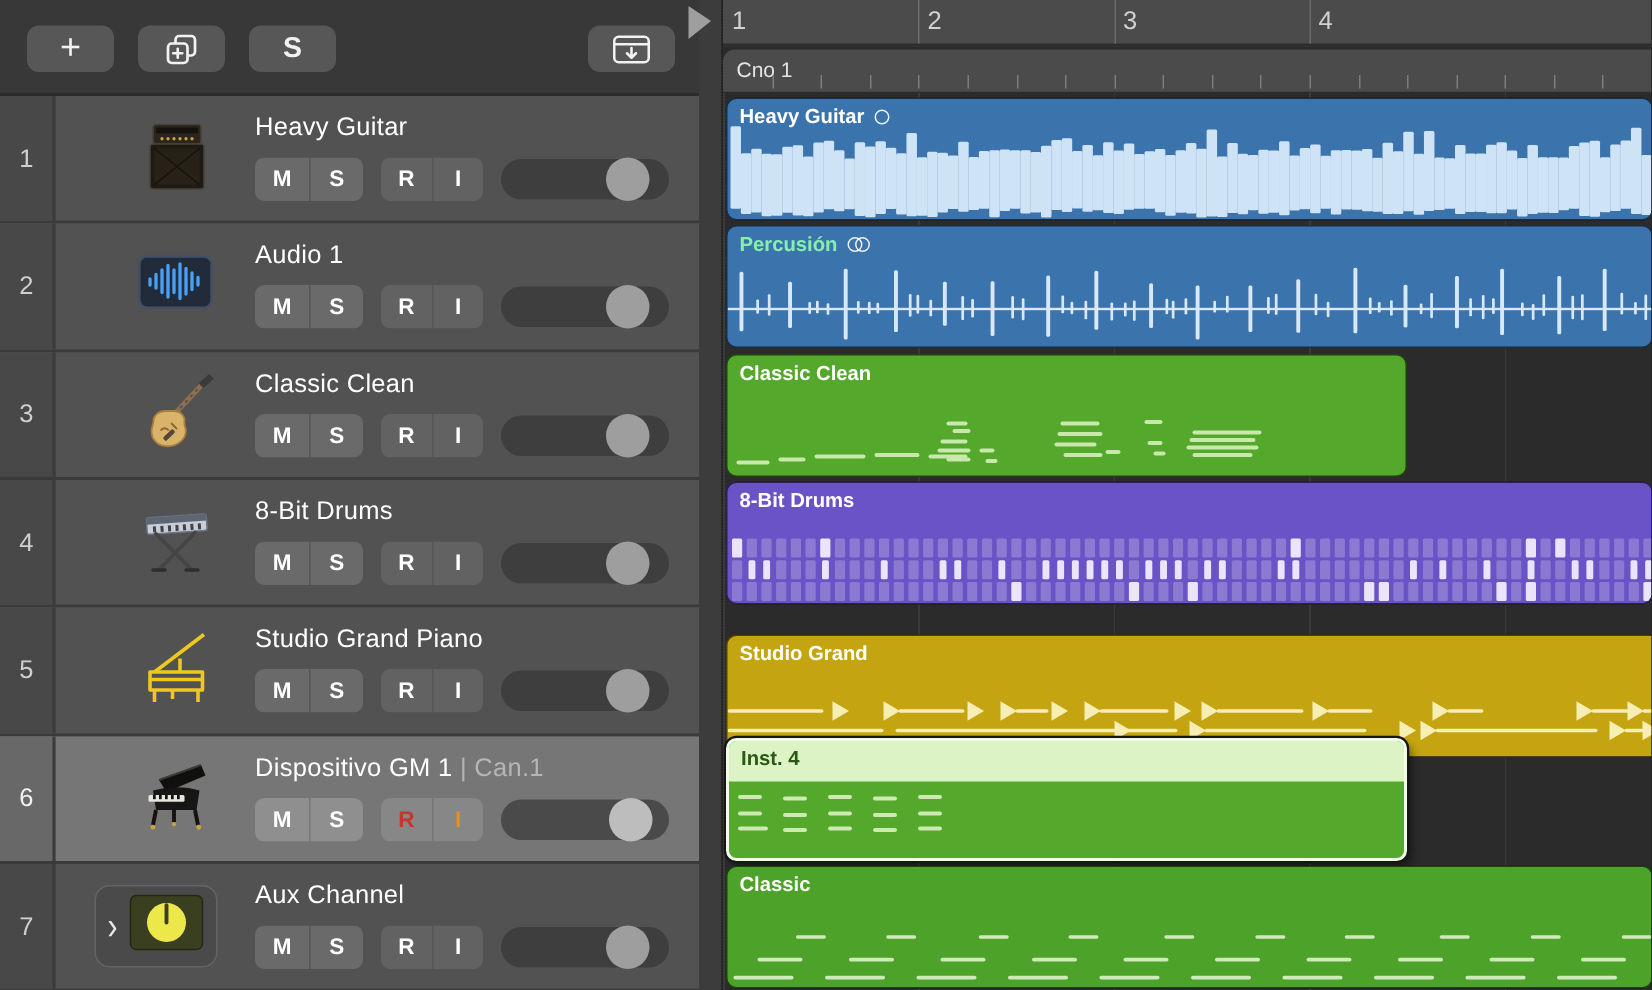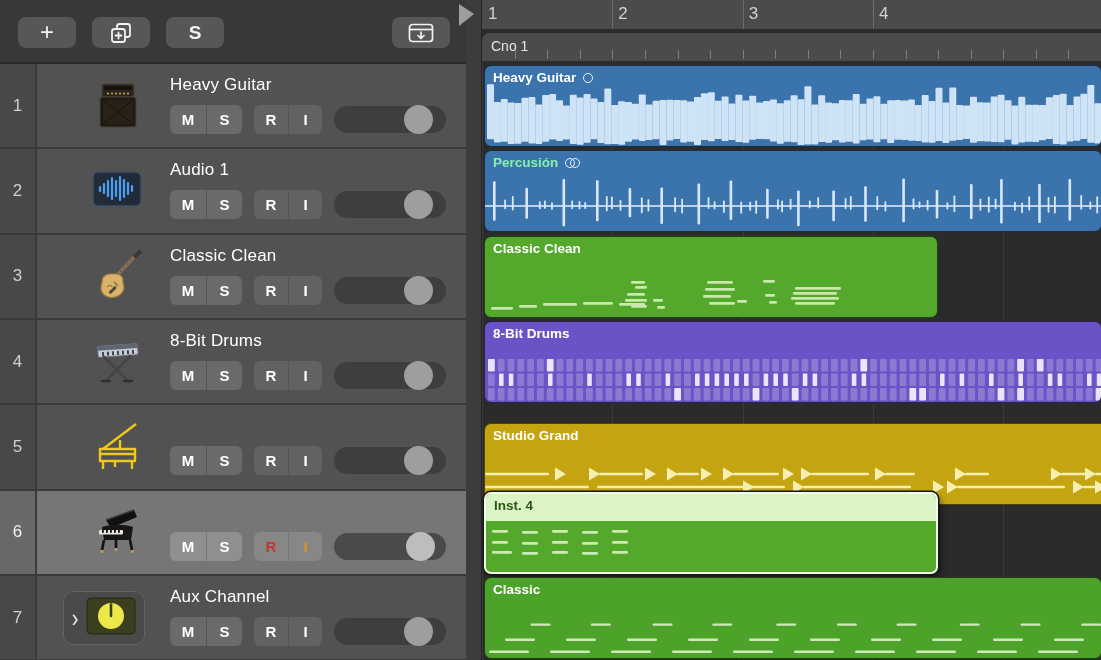--- a/index.html
+++ b/index.html
@@ -240,20 +240,21 @@
             <span><svg width="54" height="54" viewBox="0 0 54 54">
    <g fill="none" stroke="#eec81f" stroke-width="2.4" stroke-linejoin="round">
      <path d="M10 31h35v12H10z"></path>
      <path d="M13 31L46 6"></path>
      <path d="M30 22v9"></path>
      <path d="M13 43v8M25 43v6M42 43v8"></path>
      <path d="M10 36h35"></path>
    </g>
  </svg></span>
           </div>
+    <div class="tname">Studio Grand Piano</div>
     <div class="tctrls">
       <div class="btn-group ms">
         <button class="tsr">M</button>
         <button class="tsr">S</button>
       </div>
       <div class="btn-group ri">
         <button class="tsr">R</button>
         <button class="tsr">I</button>
       </div>
       <div class="slider">
@@ -277,20 +278,21 @@
                   <rect x="28" y="27" width="1.8" height="2.8"></rect>
                 </g>
    <path d="M14 37l-2 10M40 37l2 10M26 37v8" stroke="#141312" stroke-width="2.6"></path>
    <g fill="#c9a23c">
                   <circle cx="12" cy="48.5" r="1.6"></circle>
                   <circle cx="42.5" cy="48.5" r="1.6"></circle>
                   <circle cx="26" cy="46.5" r="1.4"></circle>
                 </g>
  </svg></span>
           </div>
+    <div class="tname">Dispositivo GM 1<span class="chan"> | Can.1</span></div>
     <div class="tctrls">
       <div class="btn-group ms">
         <button class="tsr">M</button>
         <button class="tsr">S</button>
       </div>
       <div class="btn-group ri">
         <button class="tsr" style="color:#c5372c">R</button>
         <button class="tsr" style="color:#e0921f">I</button>
       </div>
       <div class="slider">

